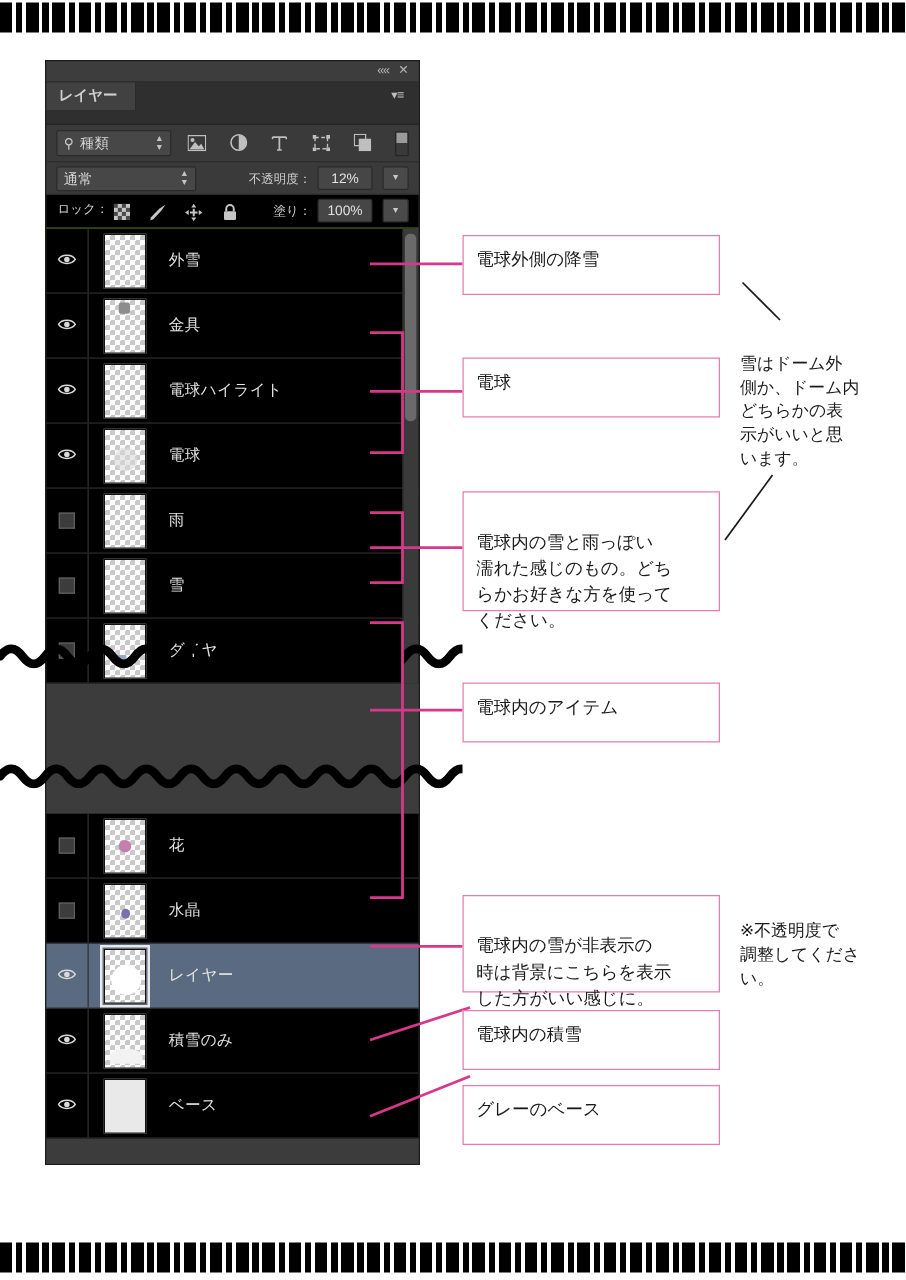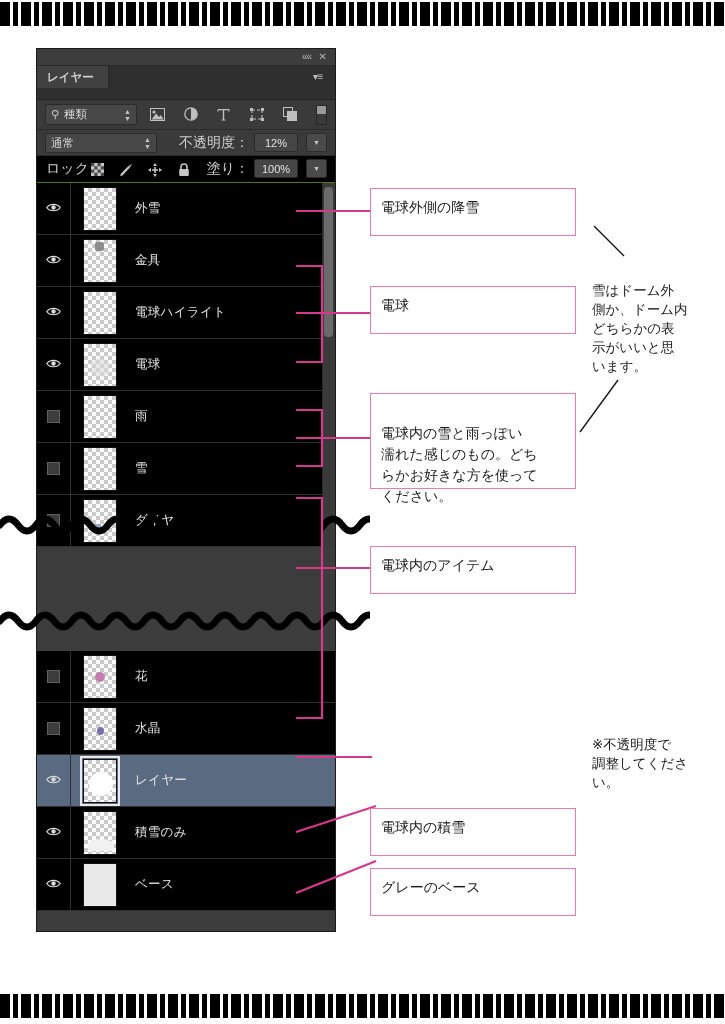--- a/index.html
+++ b/index.html
@@ -90,21 +90,21 @@
     border-bottom: 1px solid #2b2b2b; padding: 3px 6px;
   }
   .blend-select {
     display: inline-flex; align-items: center;
     height: 20px; width: 112px; margin-left: 2px;
     background: #474747; border: 1px solid #2b2b2b; border-radius: 2px;
     padding: 0 5px; color: #d8d8d8; font-size: 11.5px;
   }
   .blend-select .lbl { flex: 1; }
   .blend-select .stepper { font-size: 7px; line-height: 7px; color:#c4c4c4; }
-  .row-label { color: #cfcfcf; font-size: 14px; text-align: right; }
+  .row-label { color: #cfcfcf; font-size: 10px; text-align: right; }
   .num-field {
     display: inline-flex; align-items: center; justify-content: center;
     height: 19px; width: 44px; background: #464646;
     border: 1px solid #2b2b2b; border-radius: 2px;
     color: #e0e0e0; font-size: 11px;
   }
   .num-arrow {
     display: inline-flex; align-items: center; justify-content: center;
     height: 19px; width: 21px; background: #4a4a4a;
     border: 1px solid #2b2b2b; border-radius: 2px; color: #c9c9c9;
@@ -547,20 +547,25 @@
     <span>電球内の雪と雨っぽい
 濡れた感じのもの。どち
 らかお好きな方を使って
 ください。</span>
   </div>
 
   <div class="callout" style="left:370px; top:546px; width:206px; height:48px;">
     <span>電球内のアイテム</span>
   </div>
 
+  <div class="callout" style="left:370px; top:716px; width:206px; height:78px; white-space:pre-line;">
+    <span>電球内の雪が非表示の
+時は背景にこちらを表示
+した方がいい感じに。</span>
+  </div>
 
   <div class="callout" style="left:370px; top:808px; width:206px; height:48px;">
     <span>電球内の積雪</span>
   </div>
 
   <div class="callout" style="left:370px; top:868px; width:206px; height:48px;">
     <span>グレーのベース</span>
   </div>
 
   <div class="note" style="left:592px; top:262px; width:112px; white-space:pre-line;">

